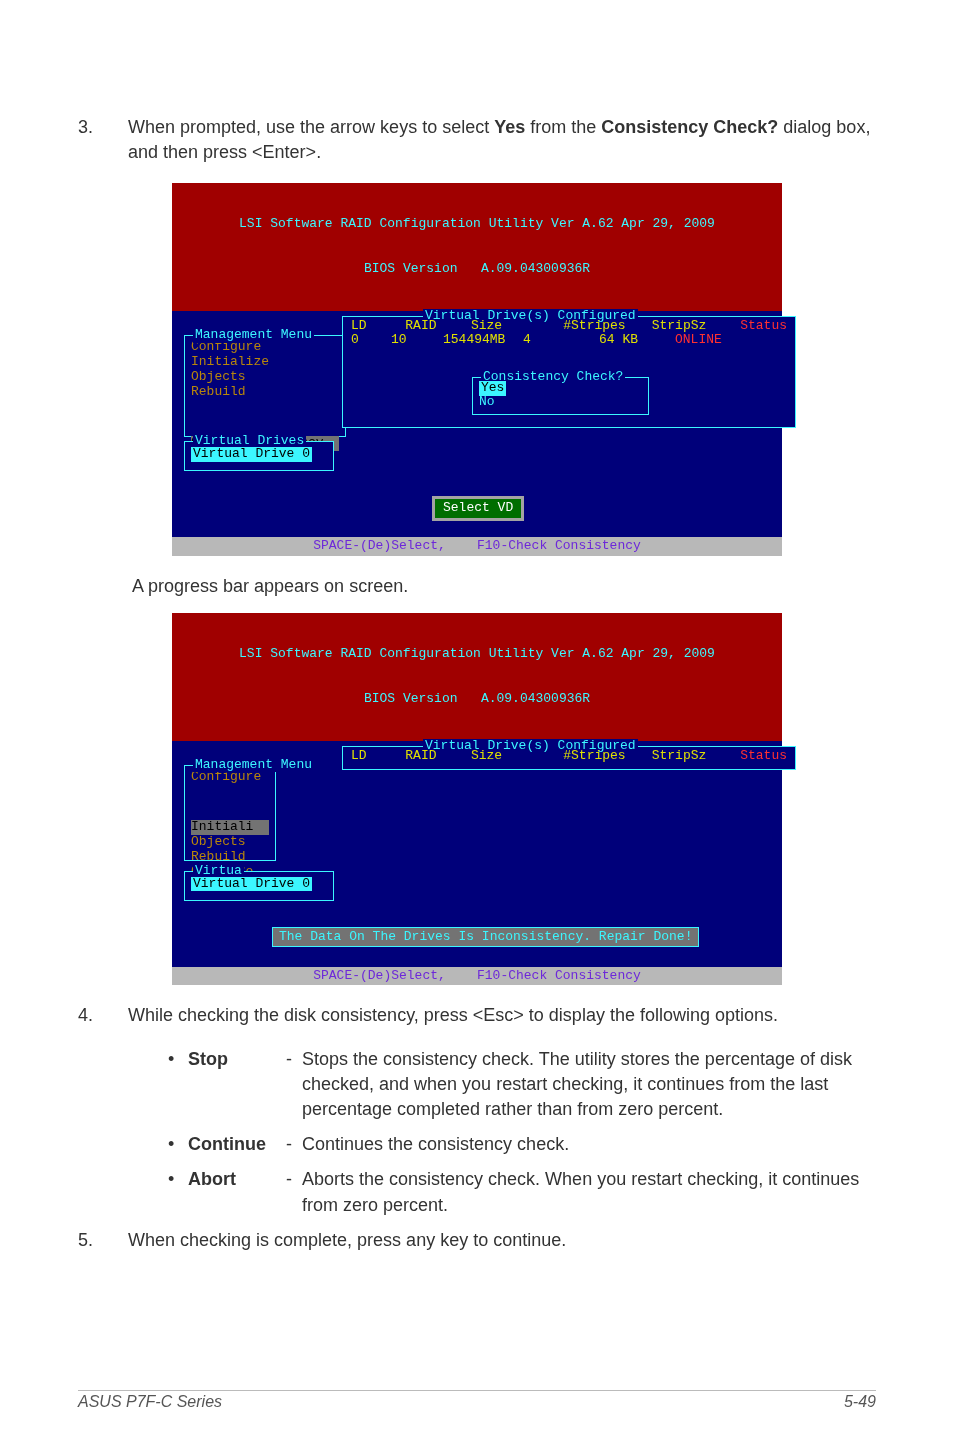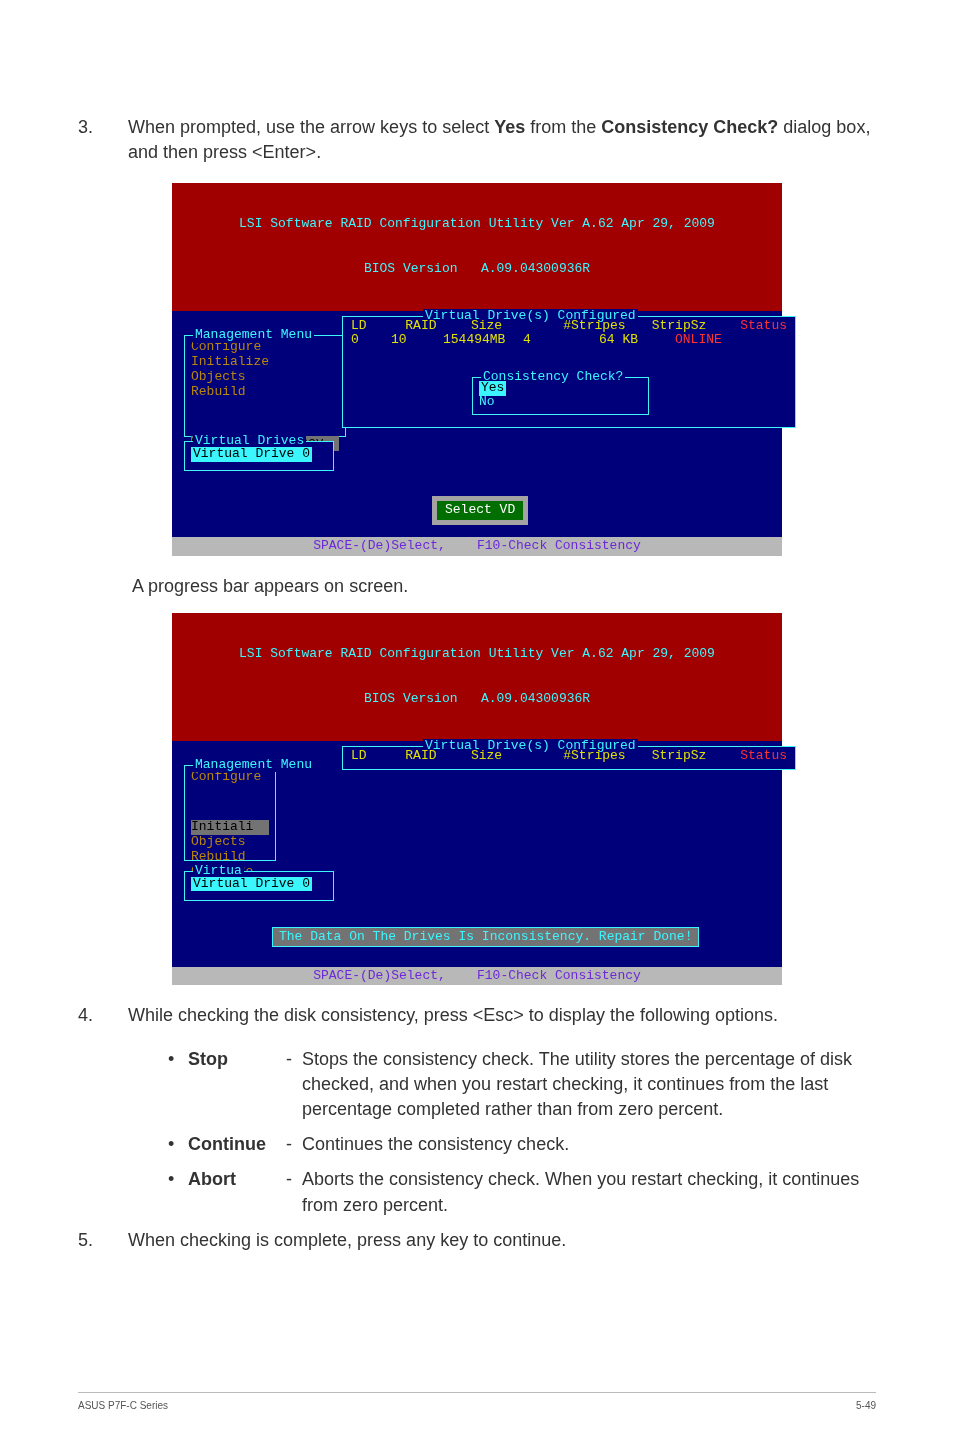--- a/index.html
+++ b/index.html
@@ -95,21 +95,21 @@
     display: flex; gap: 6px; color: #e0e000;
   }
   .consbox {
     left: 300px; top: 66px; width: 175px; height: 36px;
   }
   .consbox .lbl { top: -8px; left: 8px; }
   .consyes { position: absolute; top: 3px; left: 6px; background: #3cf6ff; color:#000; padding:0 2px; }
   .consno  { position: absolute; top: 17px; left: 6px; color:#3cf6ff; }
   .selectvd {
     position: absolute; left: 260px; top: 185px;
-    background: #006e00; color: #fff; border: 5px solid #a3a3a3;
+    background: #006e00; color: #fff; border: 3px solid #a3a3a3;
     padding: 2px 8px;
   }
   .t-greybar {
     background: #b8b8b8; color: #6d28d9;
     padding: 2px 8px;
     white-space: pre;
     text-align: center;
   }
   
   .cc-outer {
@@ -130,23 +130,22 @@
   .bullets { margin: 8px 0 8px 90px; }
   .brow { display: flex; margin-bottom: 10px; }
   .bdot { width: 20px; }
   .blabel { width: 98px; font-weight: bold; }
   .bdash { width: 16px; }
   .btxt { flex: 1; }
   .footer {
     position: absolute;
     bottom: 25px; left: 78px; right: 78px;
     border-top: 1px solid #bbb;
-    padding-top: 6px;
     display: flex; justify-content: space-between;
-    font-size: 10px; color: #555;
+    font-size: 16px; color: #555; font-style: italic;
   }
 </style>
 </head>
 <body>
 
 <div class="page">
 
   <div class="stepline">
     <div class="stepnum">3.</div>
     <div class="steptext">

